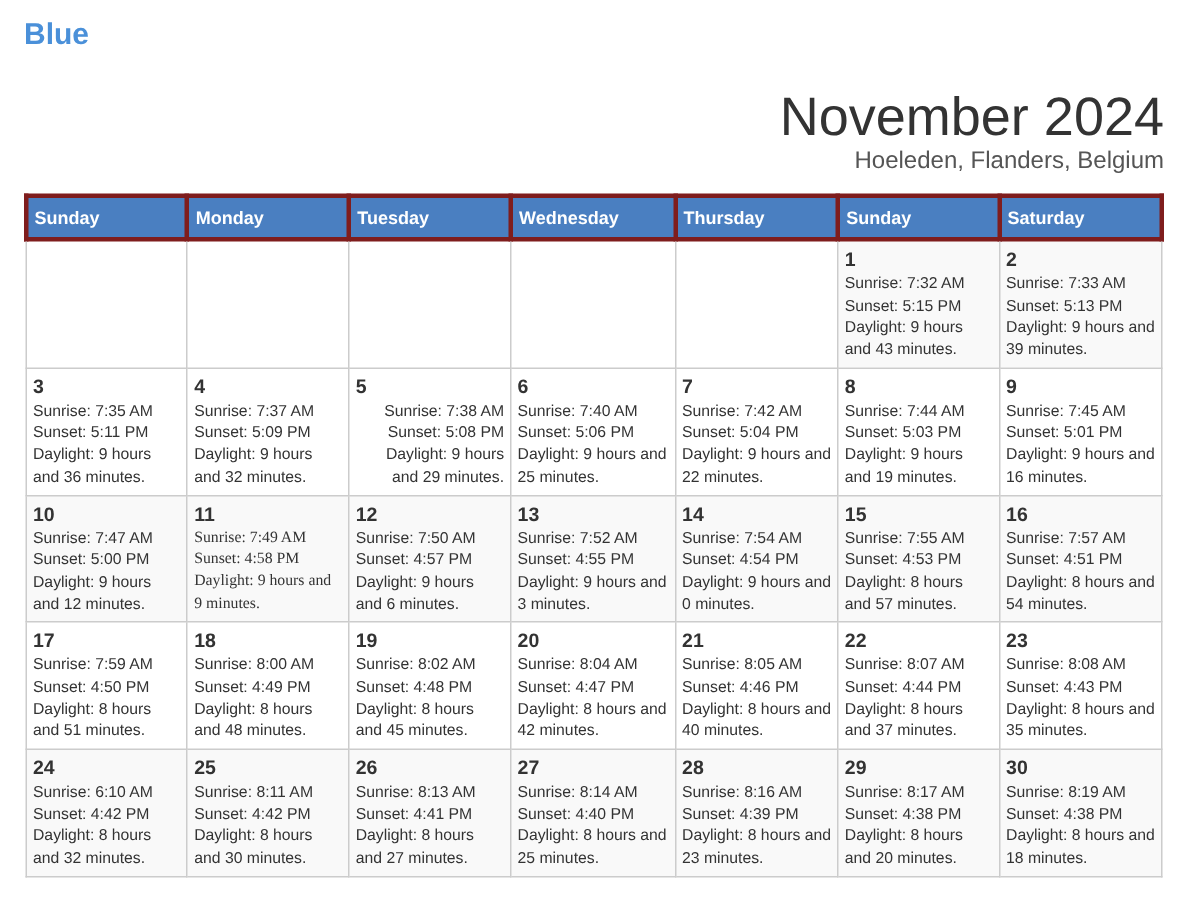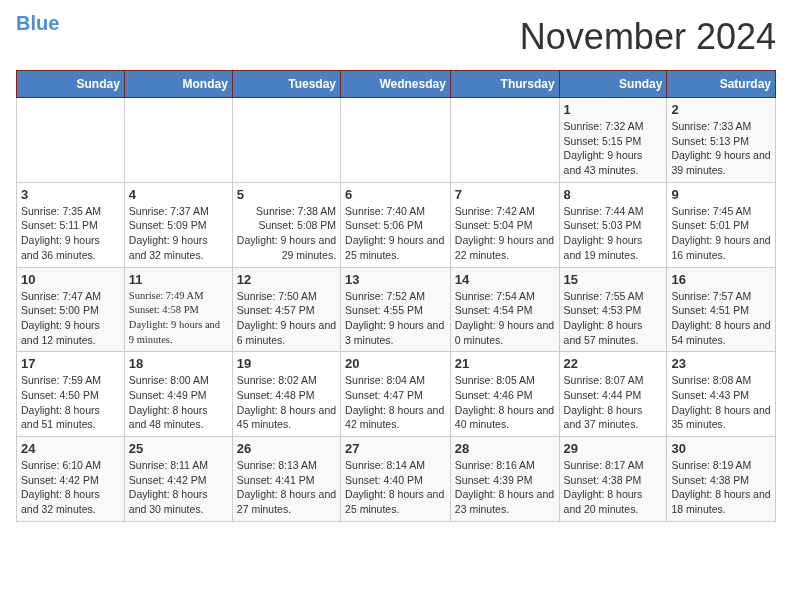--- a/index.html
+++ b/index.html
@@ -16,43 +16,44 @@
       align-items: flex-start;
       margin-bottom: 12px;
     }
     .logo {
       display: flex;
       align-items: center;
       gap: 4px;
     }
     .title-section {
       text-align: right;
+      margin-top: 41px;
     }
     .month-title {
       font-size: 36px;
       font-weight: normal;
       color: #333;
     }
     .location-title {
       font-size: 16px;
       color: #555;
     }
     .calendar-table {
       width: 100%;
       border-collapse: collapse;
       font-size: 11px;
     }
     .calendar-table th {
       background-color: #4a7fc1;
       color: #fff;
       padding: 6px 4px;
-      text-align: right;
+      text-align: left;
       font-size: 12px;
       font-weight: bold;
-      border: 1px solid #7f1d1d;
+      border: 3px solid #7f1d1d;
     }
     .calendar-table td {
       border: 1px solid #ccc;
       vertical-align: top;
       padding: 4px;
       width: 113px;
       min-height: 80px;
       background: #fff;
     }
     .calendar-table tr:nth-child(odd) td {
@@ -87,20 +88,21 @@
 <body>
 
 <div class="header-section">
   <div class="logo">
   <div style="display:flex;flex-direction:column;align-items:flex-start;">
     <span style="font-size:20px;font-weight:bold;color:#4a90d9;font-family:Arial;margin-top:-4px;">Blue</span>
   </div>
 </div>
   <div class="title-section">
     <div class="month-title">November 2024</div>
+    <div class="location-title">Hoeleden, Flanders, Belgium</div>
   </div>
 </div>
 
 <table class="calendar-table">
   <thead>
     <tr>
     <th>Sunday</th>
         <th>Monday</th>
         <th>Tuesday</th>
         <th>Wednesday</th>

